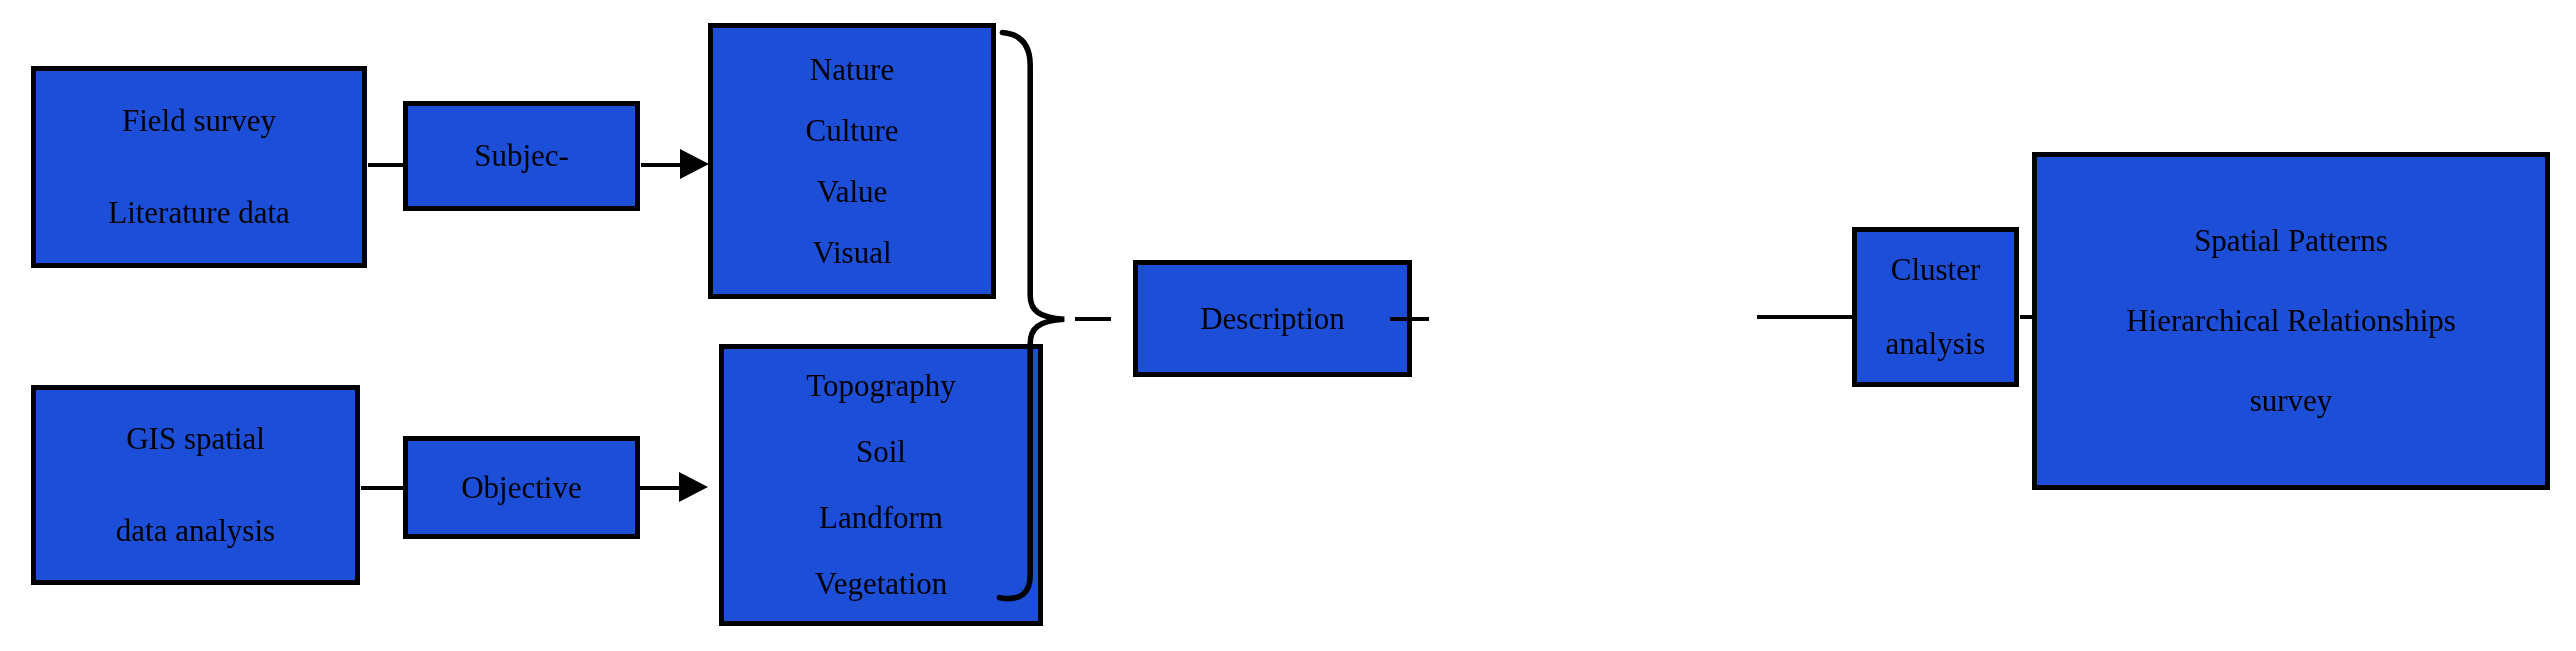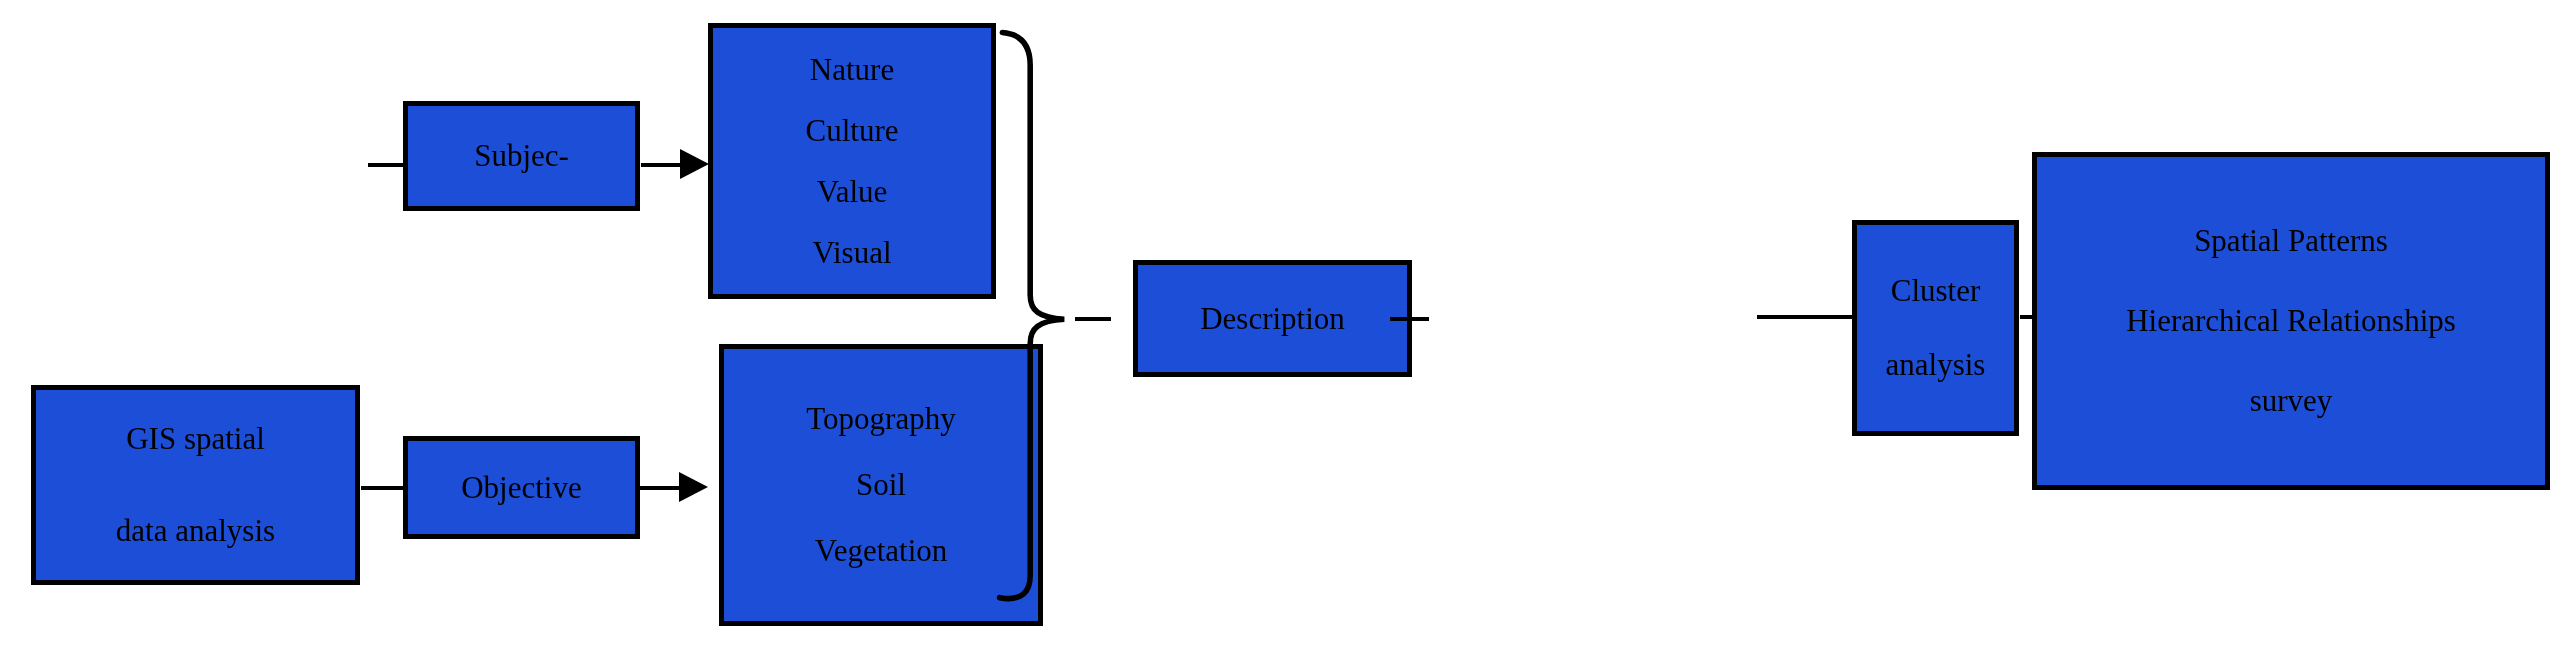--- a/index.html
+++ b/index.html
@@ -61,20 +61,24 @@
     position: absolute;
     left: 994px;
     top: 19.5px;
   }
 </style>
 </head>
 <body>
 
 <div id="canvas">
 
+  <div class="box lh132" style="left:31px; top:66px; width:336px; height:202px;">
+    <div class="tl">Field survey</div>
+    <div class="tl">Literature data</div>
+  </div>
 
   <div class="connector" style="left:368px; top:163px; width:36px;"></div>
 
   <div class="box" style="left:403px; top:101px; width:237px; height:110px;">
     <div class="tl">Subjec-</div>
   </div>
 
   <div class="arrow-line" style="left:641px; top:163px; width:40px;"></div>
   <div class="arrow-head" style="left:680px; top:149px;"></div>
 
@@ -95,20 +99,21 @@
   <div class="box" style="left:403px; top:436px; width:237px; height:103px;">
     <div class="tl">Objective</div>
   </div>
 
   <div class="arrow-line" style="left:640px; top:486px; width:40px;"></div>
   <div class="arrow-head" style="left:679px; top:472px;"></div>
 
   <div class="box lh95" style="left:719px; top:344px; width:324px; height:282px;">
     <div class="tl">Topography</div>
     <div class="tl">Soil</div>
+    <div class="tl">Landform</div>
     <div class="tl">Vegetation</div>
   </div>
 
   <svg class="brace-svg" width="87" height="593" viewBox="0 0 125 850">
     <path d="M 12 17
              C 38 19, 52 34, 52 64
              L 52 394
              C 52 416, 64 427, 101 429
              C 64 431, 52 442, 52 464
              L 52 797
@@ -119,21 +124,21 @@
 
   <div class="box" style="left:1111px; top:260px; width:279px; height:117px;margin-left:22px;">
     <div class="tl">Description</div>
   </div>
 
   <div class="connector" style="left:1390px; top:317px; width:39px;"></div>
 
 
   <div class="connector" style="left:1757px; top:315px; width:96px;"></div>
 
-  <div class="box lh106" style="left:1852px; top:220px; width:167px; height:216px;">
+  <div class="box lh106" style="left:1852px; top:227px; width:167px; height:160px;">
     <div class="tl">Cluster</div>
     <div class="tl">analysis</div>
   </div>
 
   <div class="connector" style="left:2020px; top:315px; width:12px;"></div>
 
   <div class="box lh115" style="left:2032px; top:152px; width:518px; height:338px;">
     <div class="tl">Spatial Patterns</div>
     <div class="tl">Hierarchical Relationships</div>
     <div class="tl">survey</div>

